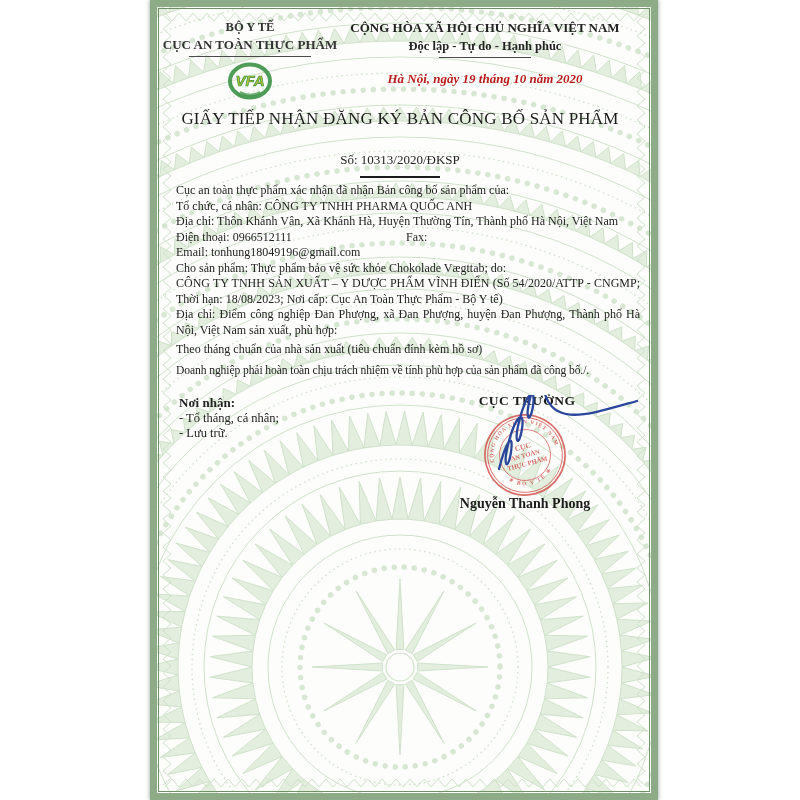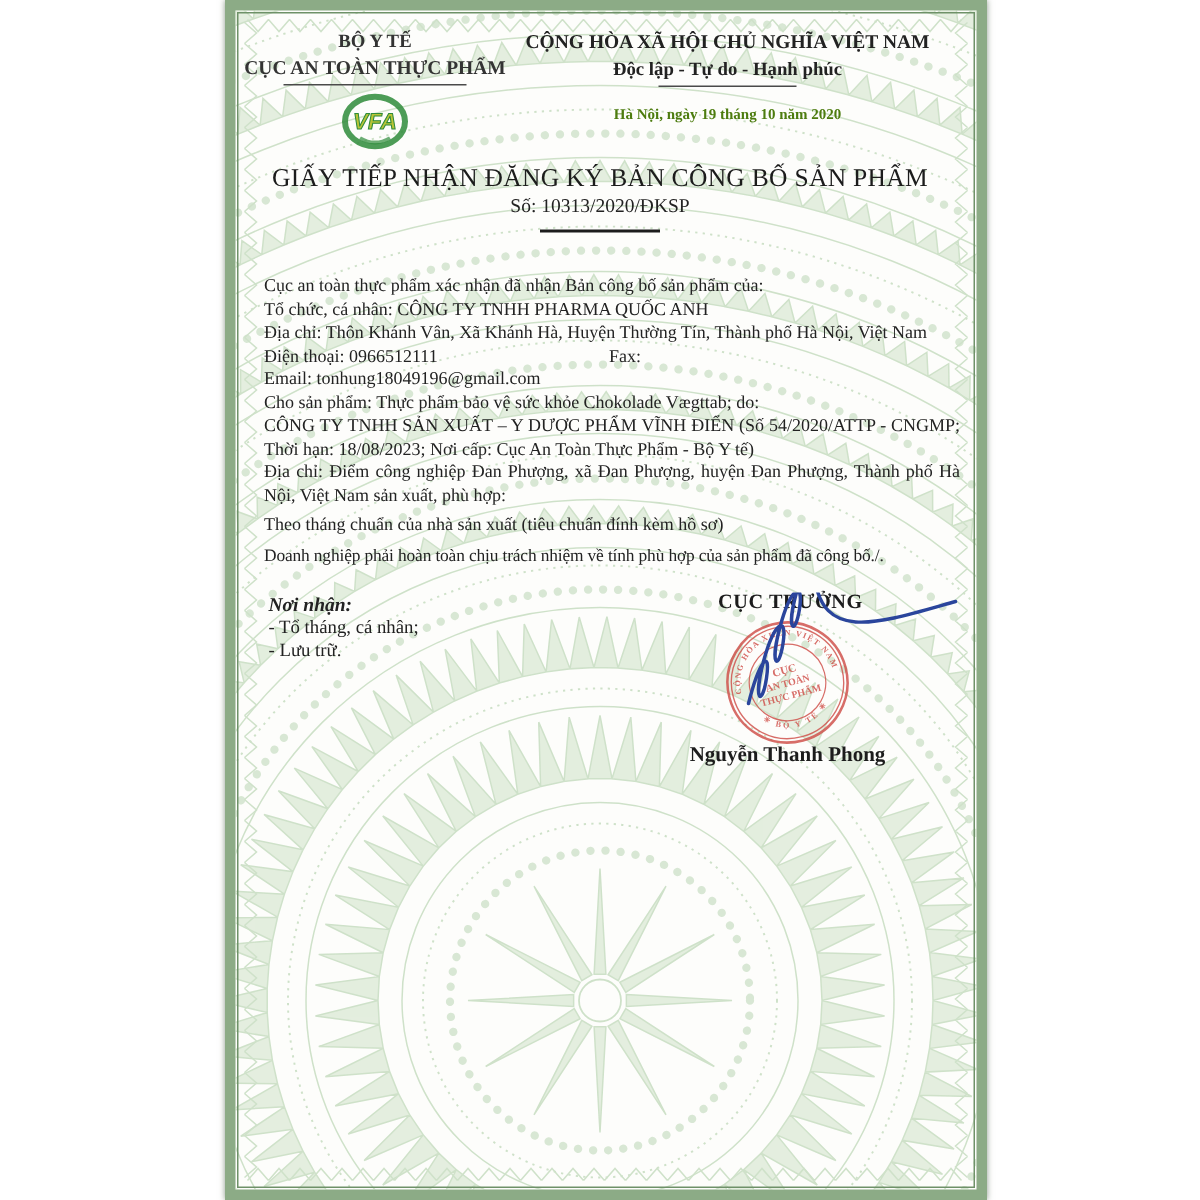--- a/index.html
+++ b/index.html
@@ -14,40 +14,40 @@
 
   
   .h-left{position:absolute;top:13px;left:0;width:186px;text-align:center;}
   .h-right{position:absolute;top:13px;left:178px;width:300px;text-align:center;}
   .boyte{font-size:12.5px;font-weight:bold;color:#333;}
   .cucattp{font-size:13px;font-weight:bold;margin-top:2px;color:#333;}
   .rule-l{width:122px;border-top:1.5px solid #4a4a4a;margin:3px auto 0;}
   .rule-r{width:92px;border-top:1.5px solid #4a4a4a;margin:3px auto 0;}
   .nat{font-size:13px;font-weight:bold;color:#222;}
   .motto{font-size:12.5px;font-weight:bold;margin-top:3px;color:#222;}
-  .dateline{font-size:10px;font-weight:700;margin-top:13px;color:#4d7c0f;}
+  .dateline{font-size:13px;font-weight:700;font-style:italic;margin-top:13px;color:#b91c1c;}
   .vfa{margin-top:1px;}
 
   
   .title-block{position:absolute;top:102px;left:0;right:8px;text-align:center;}
   .doc-title{font-size:17px;font-weight:normal;letter-spacing:.2px;color:#1c1c1c;}
-  .doc-num{font-size:13px;margin-top:0;color:#222;}
+  .doc-num{font-size:13px;margin-top:23px;color:#222;}
   .blackline{width:80px;height:2px;background:#1c1c1c;margin:8px auto 0;}
 
   
   .body-text{position:absolute;top:176px;left:19px;width:464px;font-size:12px;
         line-height:15.5px;text-align:justify;color:#222;}
   .body-text p{margin:0;}
   .phone-part{display:inline-block;width:230px;}
   .p-std{margin-top:4px !important;}
   .p-resp{margin-top:5px !important;font-size:11.6px;letter-spacing:-.1px;white-space:nowrap;}
 
   
   .noinhan{position:absolute;top:388px;left:22px;font-size:12.5px;color:#222;}
-  .noinhan .lbl{font-weight:bold;font-style:italic;font-size:13px;}
+  .noinhan .lbl{font-weight:bold;font-size:13px;}
   .noinhan .itm{line-height:14.5px;}
   .cuctruong{position:absolute;top:386px;left:270px;width:200px;text-align:center;
         font-size:13.5px;font-weight:bold;letter-spacing:.4px;color:#1c1c1c;}
   .stamp-wrap{position:absolute;top:383px;left:303px;width:130px;height:130px;z-index:3;}
   .sig-wrap{position:absolute;top:388px;left:326px;width:162px;height:88px;z-index:4;}
   .signer-name{position:absolute;top:489px;left:258px;width:220px;text-align:center;
         font-size:14px;font-weight:bold;color:#1c1c1c;z-index:4;}
 </style>
 </head>
 <body>

